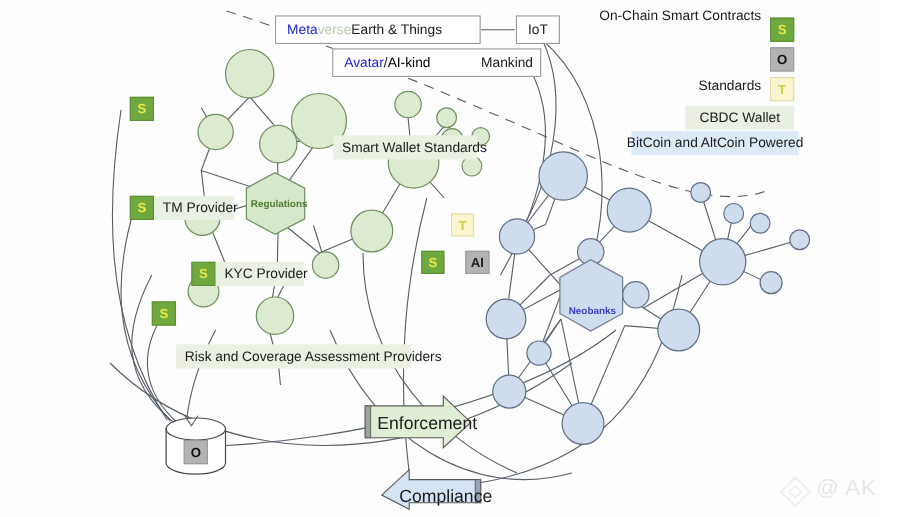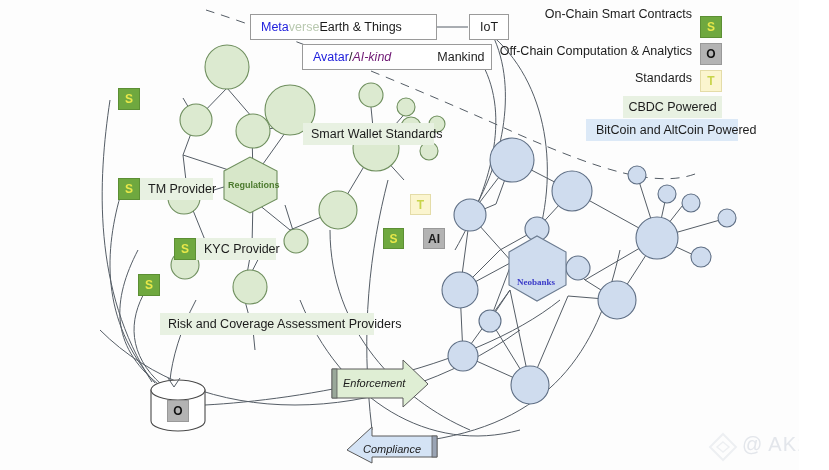--- a/index.html
+++ b/index.html
@@ -96,31 +96,30 @@
     position: absolute;
     font-size: 9px;
     font-weight: bold;
     white-space: nowrap;
     pointer-events: none;
   }
   .hexlabel-green { color: #4c7a2e; }
   .hexlabel-blue  { color: #3b3bc8; }
   .arrow-text {
     position: absolute;
-    font-size: 11px;
+    font-size: 16px;
     color: #1b1b1b;
     white-space: nowrap;
     pointer-events: none;
-    font-style: italic;
   }
   .mv-meta { color: #2222dd; }
   .mv-verse { color: #b9c9b0; }
   .mv-avatar { color: #2222dd; }
   .mv-slash { color: #1b1b1b; }
-  .mv-ai { color: #701a75; font-style: italic; }
+  .mv-ai { color: #000000; }
   .watermark {
     position: absolute;
     display: flex;
     align-items: center;
     color: #e3e6eb;
     font-size: 20px;
     letter-spacing: 1px;
     user-select: none;
   }
   .wm-at { margin-right: 5px; font-size: 20px; }
@@ -310,38 +309,35 @@
     <span style="margin-right:4px;margin-left:46px;">Mankind</span>
   </div>
 
   <div class="legend-row" style="left:540px; top:7px; width:160px;">
     <span class="ltext">On-Chain Smart Contracts</span>
   </div>
   <div class="legend-badge badge-s" style="position:absolute; left:700px; top:16px;">
     <span>S</span>
   </div>
 
-  <div class="legend-row" style="left:510px; top:44px; width:190px;">
-    <span class="ltext">Off-Chain Computation &amp; Analytics</span>
-  </div>
   <div class="legend-badge badge-o" style="position:absolute; left:700px; top:43px;">
     <span>O</span>
   </div>
 
   <div class="legend-row" style="left:560px; top:71px; width:140px;">
     <span class="ltext">Standards</span>
   </div>
   <div class="legend-badge badge-t" style="position:absolute; left:700px; top:70px;">
     <span>T</span>
   </div>
 
   <div class="lbl lbl-greenlight" style="left:623px; top:96px; width:99px; justify-content:center;">
-    <span>CBDC Powered</span>
-  </div>
-  <div class="lbl lbl-bluepale" style="left:586px; top:119px; width:152px; ">
+    <span>CBDC Wallet</span>
+  </div>
+  <div class="lbl lbl-bluepale" style="left:574px; top:119px; width:152px; justify-content:center;">
     <span>BitCoin and AltCoin Powered</span>
   </div>
 
   <div class="badge badge-s" style="left:118px; top:88px;">
     <span>S</span>
   </div>
 
   <div class="badge badge-s" style="left:118px; top:178px;">
     <span>S</span>
   </div>
@@ -363,21 +359,21 @@
     <span>Risk and Coverage Assessment Providers</span>
   </div>
 
   <div class="lbl lbl-greenlight" style="left:303px; top:123px; width:131px;">
     <span>Smart Wallet Standards</span>
   </div>
 
   <div class="hexlabel hexlabel-green" style="left:228px; top:180px;">
     <span>Regulations</span>
   </div>
-  <div class="hexlabel hexlabel-blue" style="left:517px; top:277px;font-family:Liberation Serif, serif;">
+  <div class="hexlabel hexlabel-blue" style="left:517px; top:277px;">
     <span>Neobanks</span>
   </div>
 
   <div class="badge badge-t" style="left:410px; top:194px; width:21px; height:21px;">
     <span>T</span>
   </div>
   <div class="badge badge-s" style="left:383px; top:228px; width:21px; height:21px;">
     <span>S</span>
   </div>
   <div class="lbl" style="left:423px; top:228px; width:22px; height:21px; background:#b3b3b3; border:1px solid #999; justify-content:center; font-weight:bold; font-size:12px;">

